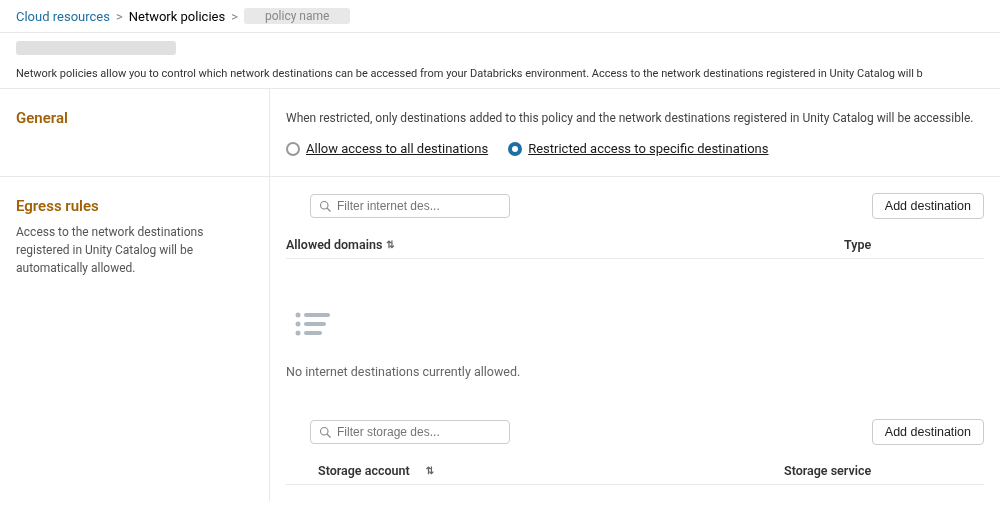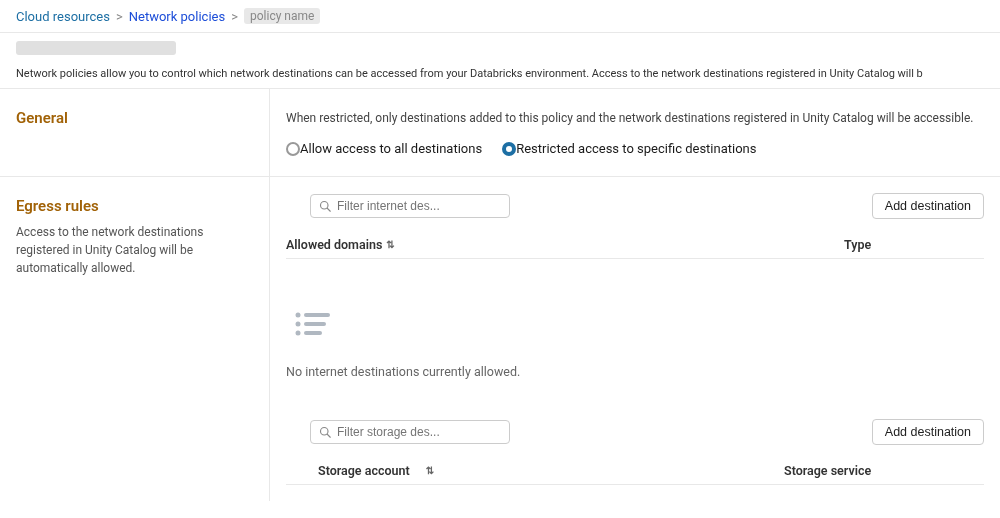--- a/index.html
+++ b/index.html
@@ -23,28 +23,28 @@
       font-size: 13px;
     }
     .breadcrumb-link {
       color: #1d6fa4;
       cursor: pointer;
     }
     .breadcrumb-separator {
       color: #888;
     }
     .breadcrumb-current {
-      color: #1d4ed8;
+      color: #000000;
       cursor: pointer;
     }
     .breadcrumb-policy {
       color: #888;
       background: #e8e8e8;
       border-radius: 3px;
-      padding: 1px 6px;
+      padding: 1px 21px;
       font-size: 12px;
     }
 
     
     .page-title-area {
       padding: 8px 16px 4px 16px;
     }
     .page-title-placeholder {
       background: #e0e0e0;
       border-radius: 3px;
@@ -105,22 +105,24 @@
       line-height: 1.5;
     }
     .radio-group {
       display: flex;
       align-items: center;
       gap: 20px;
     }
     .radio-option {
       display: flex;
       align-items: center;
+      gap: 6px;
       font-size: 13px;
       cursor: pointer;
+      text-decoration: underline;
     }
     .radio-circle {
       width: 14px;
       height: 14px;
       border-radius: 50%;
       border: 2px solid #999;
       display: inline-block;
     }
     .radio-circle.selected {
       border: 4px solid #1d6fa4;

